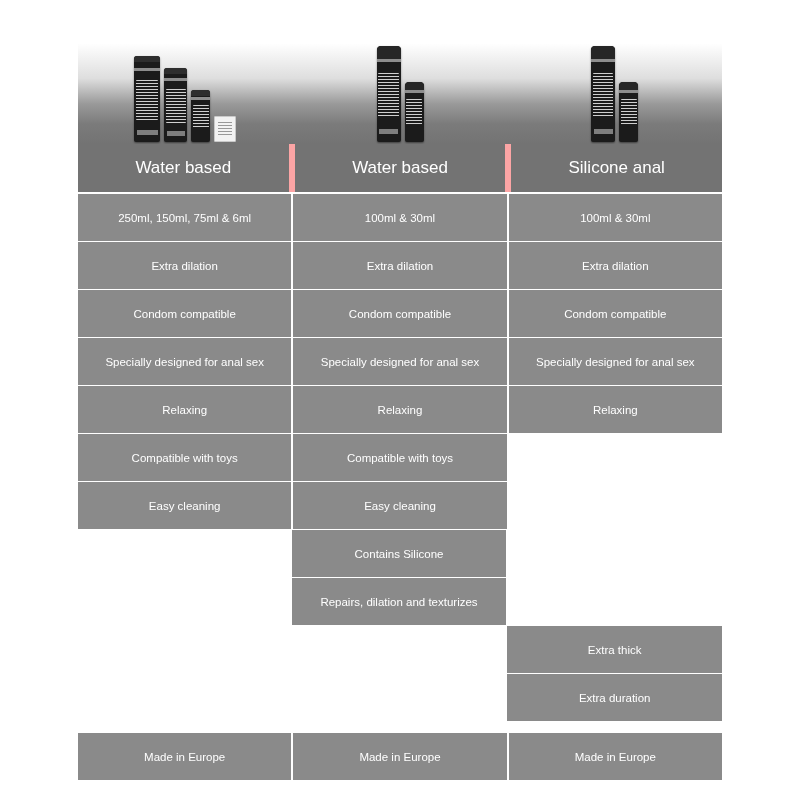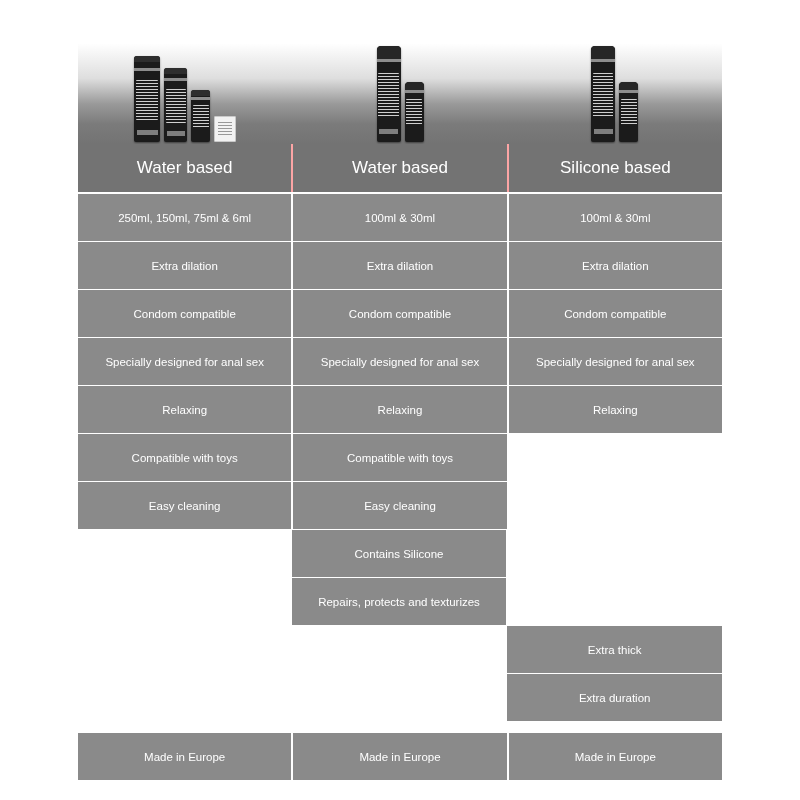--- a/index.html
+++ b/index.html
@@ -128,21 +128,21 @@
     display: flex;
     background: #737373;
   }
   .hdr-cell {
     flex: 1 1 0;
     display: flex;
     align-items: center;
     justify-content: center;
     color: #ffffff;
     font-size: 17px;
-    border-right: 2px solid #fca5a5;
+    border-right: 6px solid #fca5a5;
     box-sizing: border-box;
   }
   .hdr-cell:last-child { border-right: none; }
 
   
   .grid {
     position: absolute;
     left: 78px;
     top: 194px;
     width: 644px;
@@ -226,21 +226,21 @@
         <div class="cap"></div>
         <div class="brand"></div>
         <div class="lbl"></div>
       </div>
     </div>
   </div>
 
   <div class="hdr-row">
     <div class="hdr-cell">Water based</div>
     <div class="hdr-cell">Water based</div>
-    <div class="hdr-cell">Silicone based</div>
+    <div class="hdr-cell">Silicone anal</div>
   </div>
 
   <div class="grid">
       <div class="row">
         <div class="cell">250ml, 150ml, 75ml &amp; 6ml</div>
         <div class="cell">100ml &amp; 30ml</div>
         <div class="cell">100ml &amp;  30ml</div>
       </div>
       <div class="row">
         <div class="cell">Extra dilation</div>
@@ -272,21 +272,21 @@
         <div class="cell">Easy cleaning</div>
         <div class="cell empty"></div>
       </div>
       <div class="row">
         <div class="cell empty"></div>
         <div class="cell">Contains Silicone</div>
         <div class="cell empty"></div>
       </div>
       <div class="row">
         <div class="cell empty"></div>
-        <div class="cell">Repairs, protects and texturizes</div>
+        <div class="cell">Repairs, dilation and texturizes</div>
         <div class="cell empty"></div>
       </div>
       <div class="row">
         <div class="cell empty"></div>
         <div class="cell empty"></div>
         <div class="cell">Extra thick</div>
       </div>
       <div class="row">
         <div class="cell empty"></div>
         <div class="cell empty"></div>

